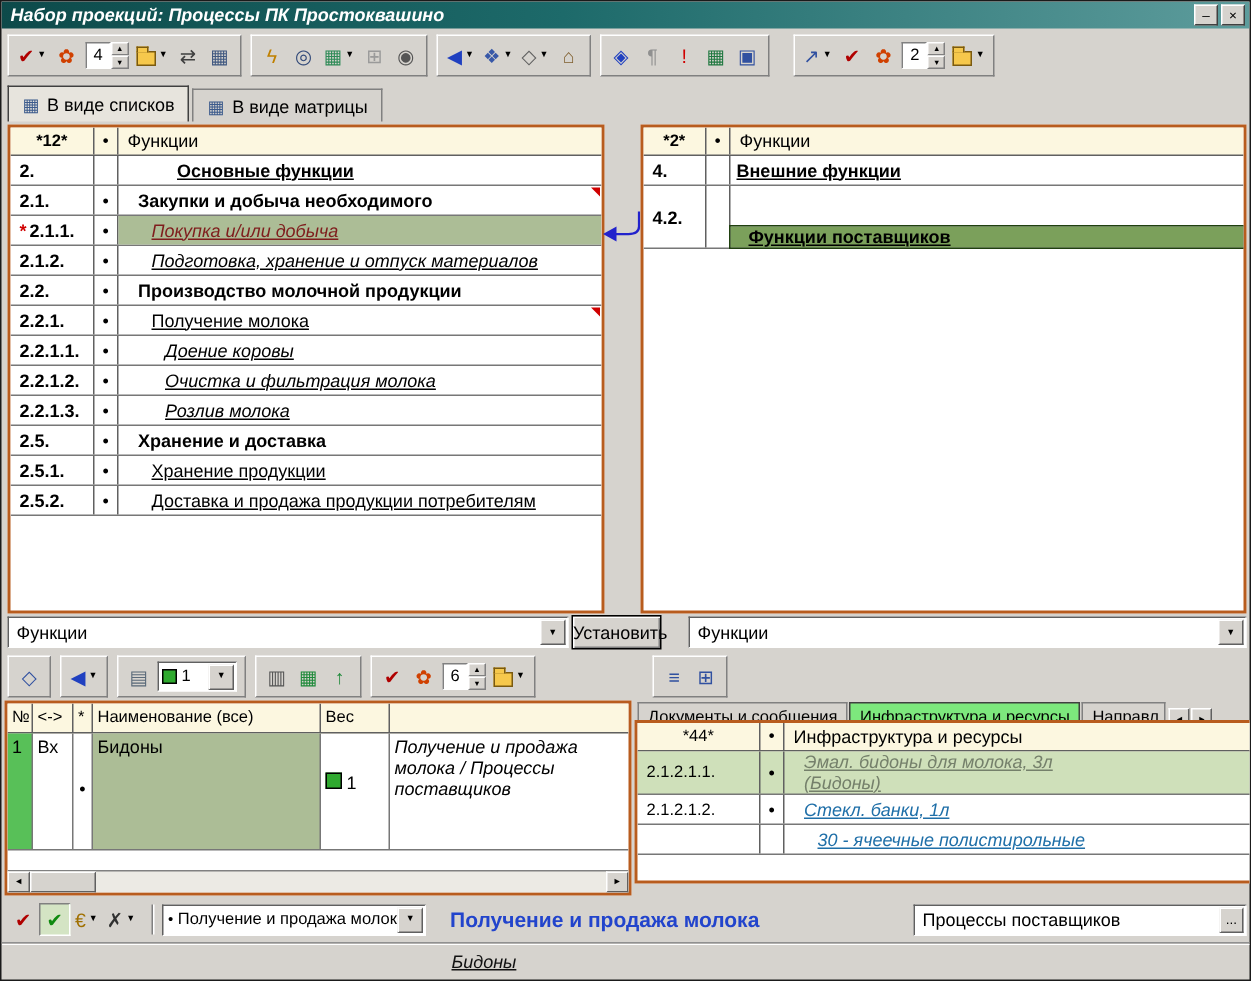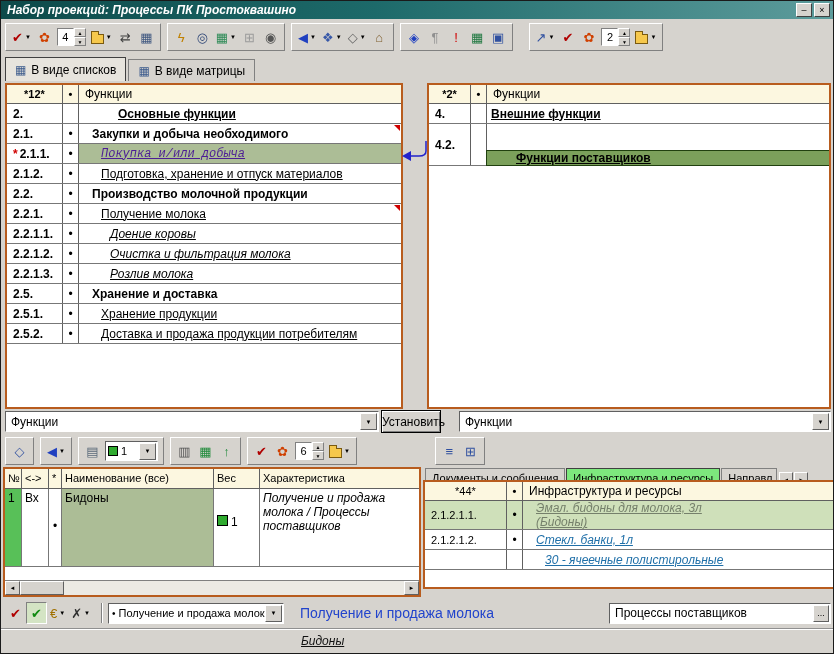--- a/index.html
+++ b/index.html
@@ -54,21 +54,21 @@
   .thead .c-num,.thead .c-dot{font-weight:bold;font-size:11px;justify-content:center;padding:0;}
   .thead .c-label{padding-left:6px;}
   .c-num{width:56px;border-right:1px solid #606060;padding-left:6px;font-weight:bold;display:flex;align-items:center;flex-shrink:0;}
   .c-dot{width:16px;border-right:1px solid #606060;display:flex;align-items:center;justify-content:center;flex-shrink:0;}
   .c-label{flex:1;display:flex;align-items:center;position:relative;white-space:pre-line;line-height:14px;overflow:hidden;}
   .rt .c-num{width:42px;}
   .res .c-num{width:82px;font-weight:normal;font-size:11px;}
   .trow{display:flex;border-bottom:1px solid #777;min-height:20px;background:#fff;}
   .b{font-weight:bold;}.u{text-decoration:underline;}.i{font-style:italic;}
   .gray{color:#75806b;}.blue{color:var(--blue);}
-  .sel-muted{background:var(--selMuted);color:#4c1d95;font-family:Liberation Mono, monospace;}
+  .sel-muted{background:var(--selMuted);color:#7f1d1d;}
   .sel-strong{background:var(--selStrong);outline:1px solid #20400f;}
   .sel-light{background:var(--selLight);}
   .red-star{color:#d00000;margin-right:2px;font-weight:bold;}
   .corner{position:absolute;right:1px;top:1px;width:0;height:0;border-left:6px solid transparent;border-top:6px solid #d00000;}
   .arrowbox{position:absolute;left:401px;top:138px;}
   
   .combo{position:absolute;height:21px;background:#fff;border:1px solid;border-color:#606060 #fff #fff #606060;
          display:flex;align-items:center;}
   .combo .val{flex:1;padding-left:5px;overflow:hidden;white-space:nowrap;}
   .ddbtn{width:17px;height:17px;margin-right:1px;background:var(--chrome);border:1px solid;
@@ -109,21 +109,21 @@
   .vscroll{position:absolute;top:0;right:0;bottom:0;width:15px;background:#eceae4;border-left:1px solid #808080;
            display:flex;flex-direction:column;align-items:center;}
   .vthumb{width:13px;height:26px;background:var(--chrome);border:1px solid;border-color:#fff #606060 #606060 #fff;}
   .vtrack{flex:1;width:13px;}
   
   .bsep{width:1px;height:20px;background:#808080;margin:0 6px;box-shadow:1px 0 0 #fff;}
   .bcombo{width:176px;height:21px;background:#fff;border:1px solid;border-color:#606060 #fff #fff #606060;
           display:flex;align-items:center;font-size:11px;}
   .bcombo .bullet{padding:0 3px;font-size:10px;}
   .bcombo .val{flex:1;overflow:hidden;white-space:nowrap;}
-  .btitle{margin-left:16px;font-size:14px;font-weight:normal;color:var(--titleBlue);white-space:nowrap;}
+  .btitle{margin-left:16px;font-size:14px;font-weight:bold;color:var(--titleBlue);white-space:nowrap;}
   .pathbox{margin-left:auto;width:222px;height:21px;background:#fff;border:1px solid;
            border-color:#606060 #fff #fff #606060;display:flex;align-items:center;}
   .pathbox .val{flex:1;padding:0 5px;overflow:hidden;white-space:nowrap;font-size:12px;}
   .ellip{width:16px;height:17px;margin-right:1px;background:var(--chrome);border:1px solid;
          border-color:#fff #606060 #606060 #fff;font-size:9px;line-height:10px;text-align:center;}
   .statusbar{position:absolute;left:0;top:627px;width:834px;height:27px;border-top:1px solid #909090;box-shadow:inset 0 1px 0 #fff;}
   .status-text{position:absolute;left:300px;top:5px;font-style:italic;text-decoration:underline;color:#111;}
 </style>
 </head>
 <body>
@@ -278,21 +278,21 @@
             <span>2.1.1.</span>
           </span>
           <span class="c-dot">•</span>
           <span class="c-label i u sel-muted" style="padding-left: 22px;">Покупка и/или добыча</span>
         </div>
         <div class="trow">
           <span class="c-num">
             <span>2.1.2.</span>
           </span>
           <span class="c-dot">•</span>
-          <span class="c-label u" style="padding-left: 22px;">Подготовка, хранение и отпуск материалов</span>
+          <span class="c-label u" style="padding-left: 22px; font-style: italic;">Подготовка, хранение и отпуск материалов</span>
         </div>
         <div class="trow">
           <span class="c-num">
             <span>2.2.</span>
           </span>
           <span class="c-dot">•</span>
           <span class="c-label b" style="padding-left: 13px;">Производство молочной продукции</span>
         </div>
         <div class="trow">
           <span class="c-num">
@@ -363,21 +363,21 @@
             <span>4.</span>
           </span>
           <span class="c-dot"></span>
           <span class="c-label b u" style="padding-left: 4px;">Внешние функции</span>
         </div>
         <div class="trow">
           <span class="c-num">
             <span>4.2.</span>
           </span>
           <span class="c-dot"></span>
-          <span class="c-label b u sel-strong" style="padding-left: 29px; margin-top: 27px;">Функции поставщиков</span>
+          <span class="c-label b u sel-strong" style="padding-left: 12px; margin-top: 27px;">Функции поставщиков</span>
         </div>
       </div>
   </div>
 
   <div class="combo cmb-l">
     <span class="val">Функции</span>
     <span class="ddbtn">▼</span>
   </div>
   <button class="setbtn">Установить</button>
   <div class="combo cmb-r">
@@ -447,21 +447,20 @@
       </div>
     </div>
 
   <div class="panel bl">
     <div class="bh">
       <span class="w-no">№</span>
       <span class="w-dir">&lt;-&gt;</span>
       <span class="w-star">*</span>
       <span class="w-name">Наименование (все)</span>
       <span class="w-wt">Вес</span>
-      <span class="w-char">Характеристика</span>
     </div>
     <div class="blrow">
       <span class="bl-num">1</span>
       <span class="bl-dir">Вх</span>
       <span class="bl-star">•</span>
       <span class="bl-name">Бидоны</span>
       <span class="bl-wt">
         <i class="swatch"></i>
         <span>1</span>
       </span>

